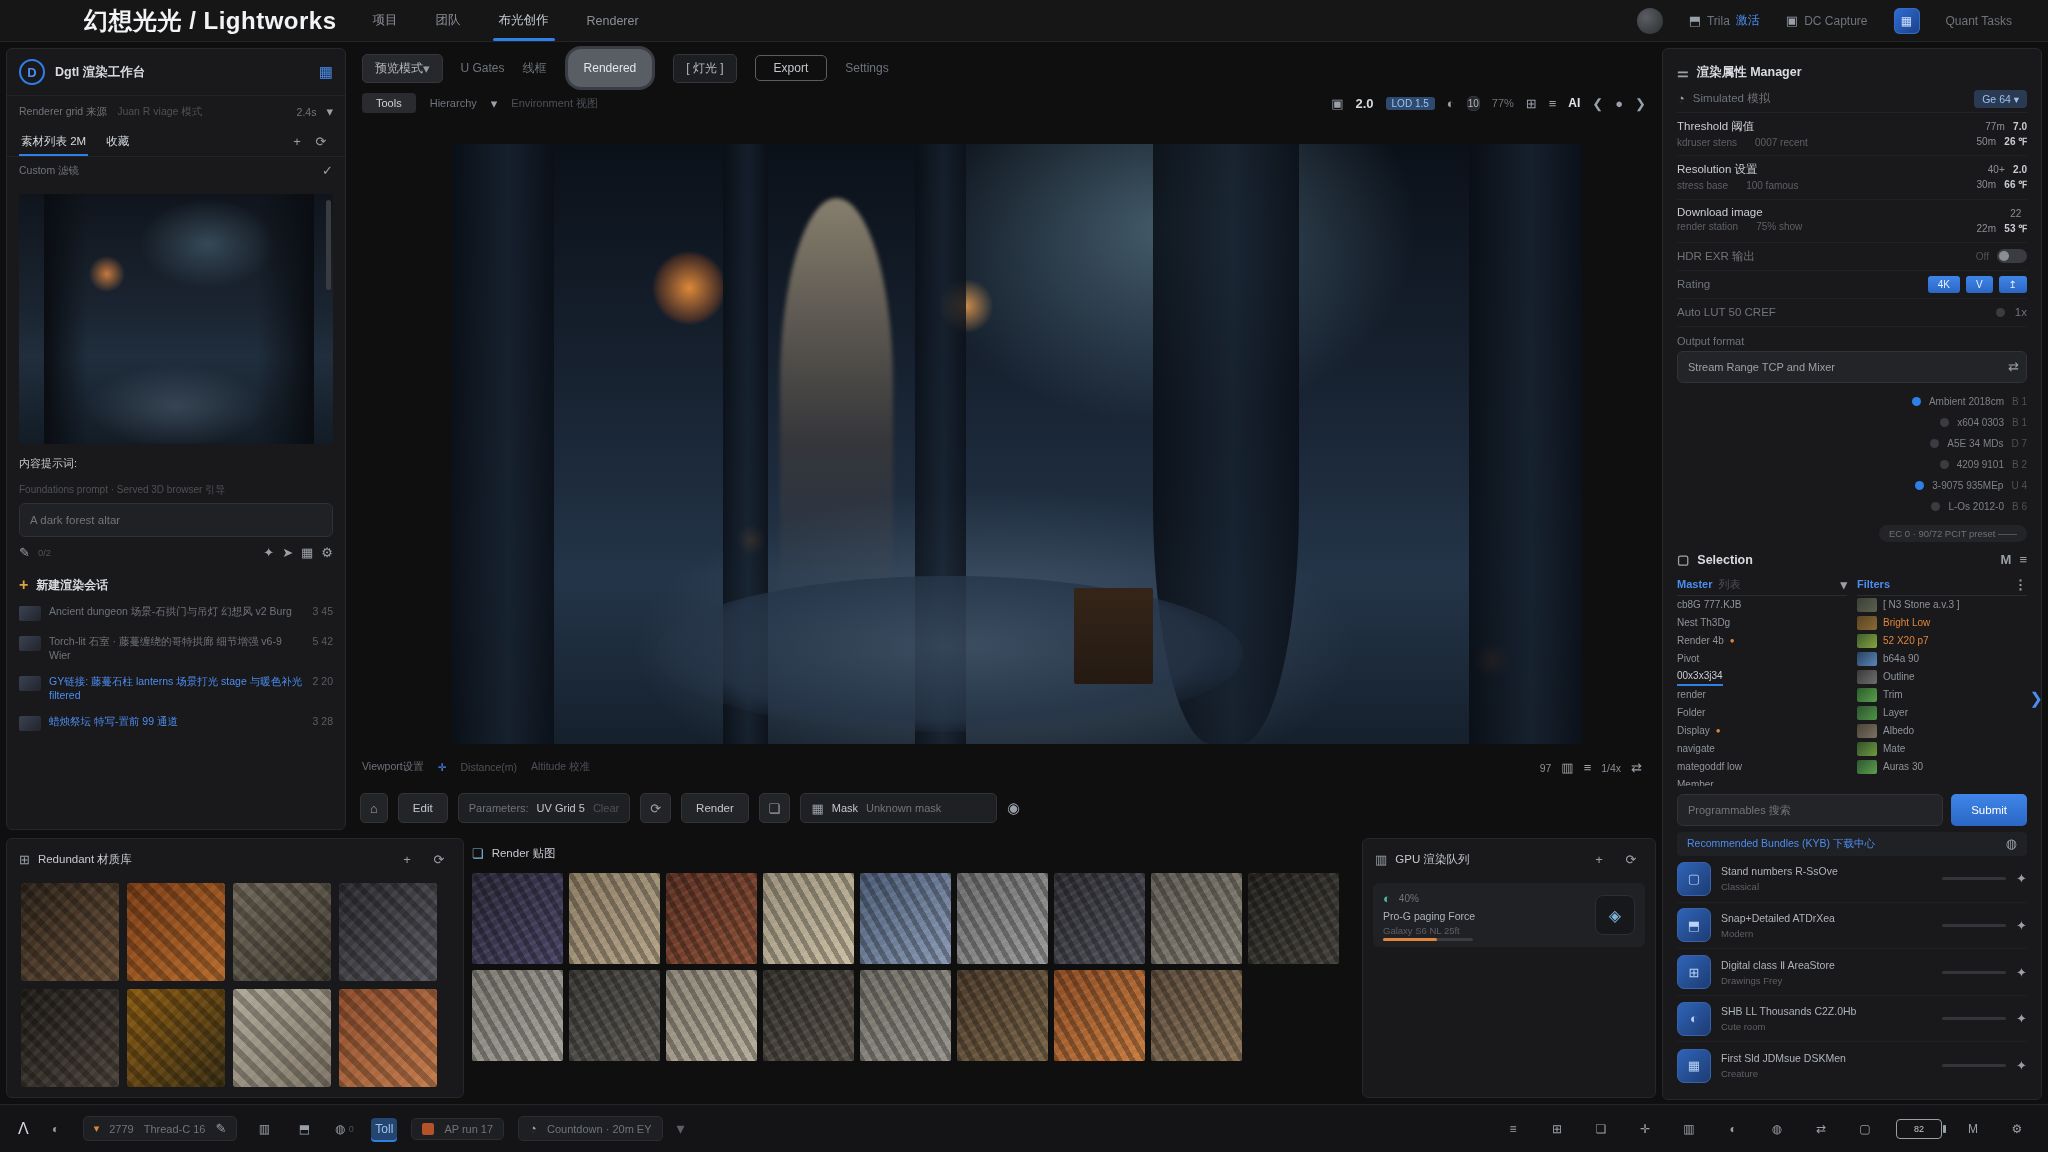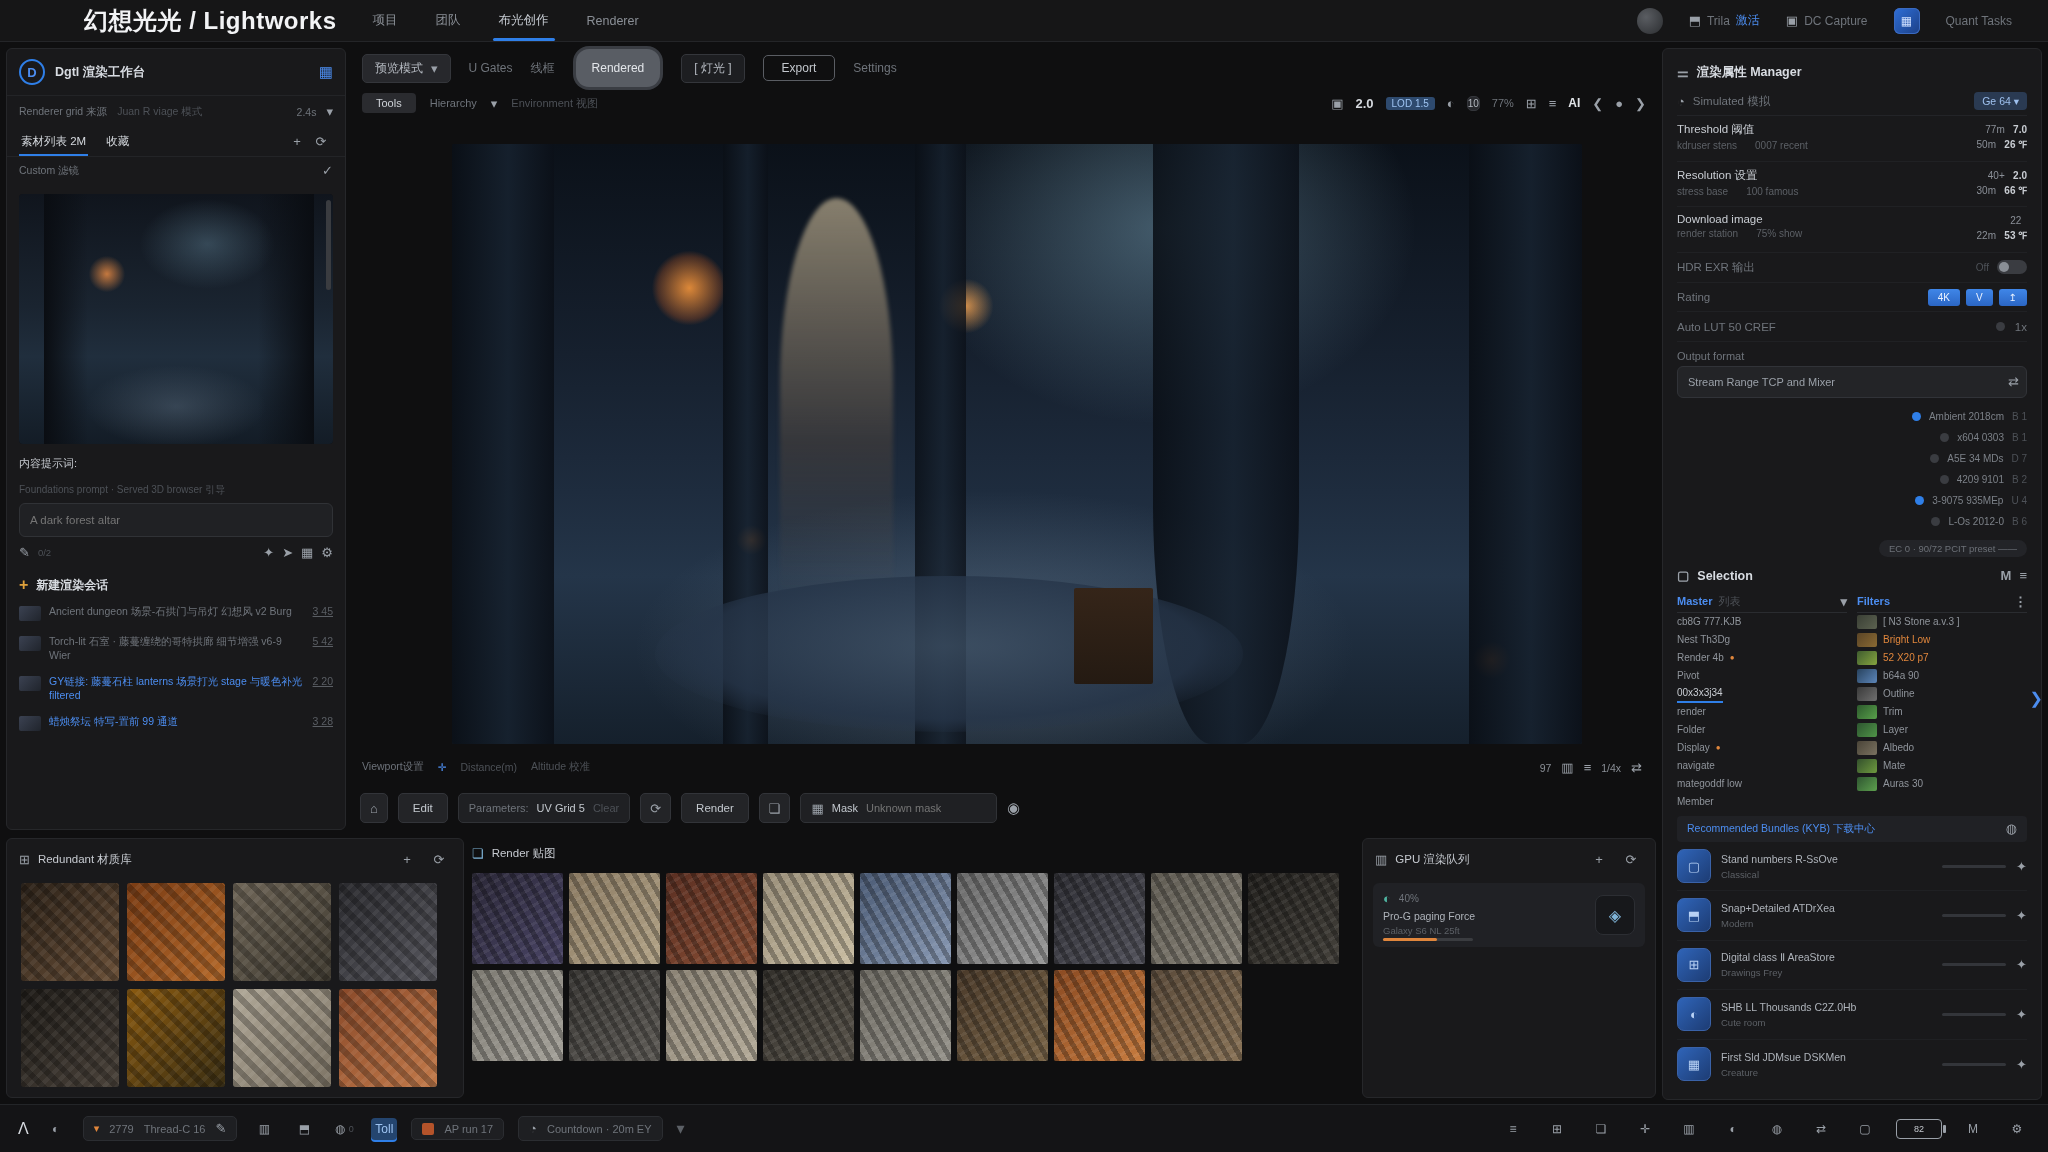--- a/index.html
+++ b/index.html
@@ -33,21 +33,21 @@
      radial-gradient(ellipse 90px 60px at 60% 20%,rgba(130,175,200,.3),transparent 75%),
      radial-gradient(ellipse 120px 55px at 50% 85%,rgba(110,130,150,.35),transparent 75%),
      linear-gradient(180deg,#10151d,#1a2430 45%,#202e3d 65%,#131c26);}
   .minithumb::before{content:"";position:absolute;left:8%;top:0;width:14%;height:100%;background:linear-gradient(90deg,#0a0d12,transparent);}
   .minithumb::after{content:"";position:absolute;right:6%;top:0;width:18%;height:100%;background:linear-gradient(270deg,#0a0d12,transparent);}
   .scrollbar{position:absolute;right:2px;top:6px;width:5px;height:90px;background:#3a3c40;border-radius:3px;}
   .lp-section{padding:6px 12px;font-size:11px;}
   .prompt-input{width:100%;height:34px;background:#202124;border:1px solid #303236;border-radius:6px;color:#c5cad0;font-size:11.5px;padding:0 10px;margin-top:6px;}
   .prompt-icons{display:flex;align-items:center;margin-top:8px;gap:8px;}
   .hist-item{display:flex;align-items:flex-start;padding:7px 12px;font-size:10.5px;gap:8px;}
-  .hist-item .t{margin-left:auto;color:#5a5e64;white-space:nowrap;text-decoration:underline;}
+  .hist-item .t{margin-left:auto;color:#5a5e64;white-space:nowrap;}
   .hist-thumb{width:22px;height:15px;border-radius:2px;background:linear-gradient(135deg,#3b4252,#20242c);flex:none;margin-top:1px;}
   .sess-head{display:flex;align-items:center;gap:8px;padding:10px 12px 4px 12px;font-size:12px;font-weight:bold;color:#d8dce1;}
   .plusicon{color:#e0a23c;font-size:16px;font-weight:bold;}
   
   #center{left:352px;top:48px;width:1304px;height:786px;}
   #ctoolbar{height:40px;display:flex;align-items:center;gap:18px;padding:0 10px;font-size:12px;}
   .chip{background:#27282c;border:1px solid #34363b;border-radius:5px;padding:5px 12px;color:#b3b8bf;}
   .pillwrap{background:#3a3d43;border-radius:16px;padding:3px;display:flex;align-items:center;}
   .pill-on{background:#595d64;color:#e3e6ea;border-radius:13px;padding:12px 16px;font-size:12px;}
   .outline-btn{border:1px solid #5a5d63;border-radius:5px;padding:5px 18px;color:#c3c7cd;background:transparent;font-size:12px;}
@@ -218,21 +218,21 @@
   </div>
   <div class="hist-item">
     <div class="hist-thumb"></div>
     <span class="blue">蜡烛祭坛 特写-置前 99 通道</span>
     <span class="t">3 28</span>
   </div>
 </div>
 
 <div id="center" class="abs" style="position:absolute;">
   <div id="ctoolbar">
-    <div class="chip row" style="gap:8px">
+    <div class="chip row" style="">
       <span>预览模式</span>
       <span class="icon">▾</span>
     </div>
     <span class="dim">U Gates</span>
     <span class="dim">线框</span>
     <div class="pillwrap">
       <div class="pill-on">Rendered</div>
     </div>
     <span class="chip" style="background:#1d1e21">[ 灯光 ]</span>
     <button class="outline-btn">Export</button>
@@ -497,20 +497,24 @@
           <span>Mate</span>
         </div>
       <div class="mitem">
           <span class="fthumb" style="background: linear-gradient(135deg, rgb(47, 86, 49), rgb(93, 160, 78));"></span>
           <span>Auras 30</span>
         </div>
     </div>
   </div>
   <div class="icon" style="position:absolute;right:-2px;top:640px;color:#4c8df0;font-size:16px">❯</div>
 
+  <div class="rp-search">
+    <input class="rp-input" style="flex: 1 1 0%;" placeholder="Programmables 搜索">
+    <button class="submit">Submit</button>
+  </div>
   <div class="featured">
     <span>Recommended Bundles (KYB) 下载中心</span>
     <span class="icon" style="margin-left:auto">◍</span>
   </div>
 
   <div class="card">
     <div class="cicon">
         <span>▢</span>
       </div>
     <div>

